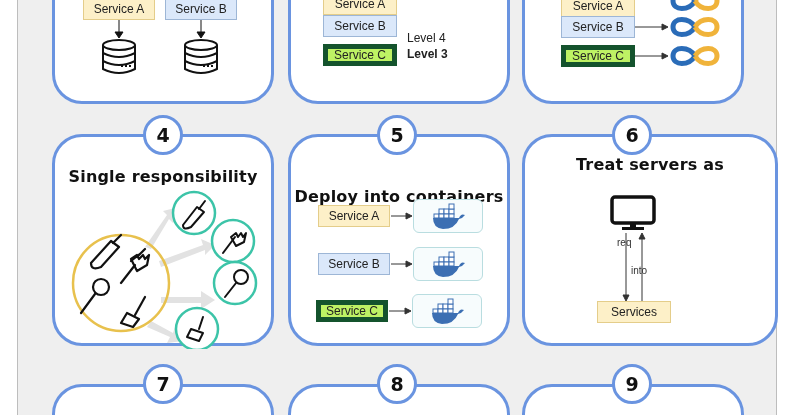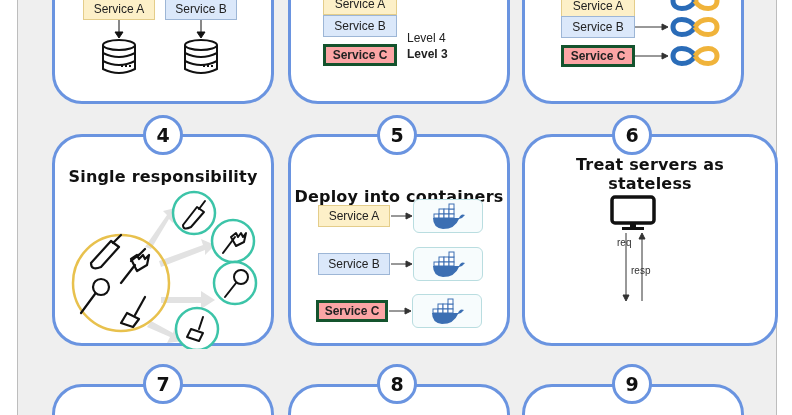--- a/index.html
+++ b/index.html
@@ -10,21 +10,21 @@
   .card { position:absolute; background:#fff; border:3px solid #6a94e0; border-radius:30px; box-sizing:border-box; }
   .badge { position:absolute; width:40px; height:40px; border-radius:50%; background:#fff;
            border:3px solid #6a94e0; box-sizing:border-box; display:flex; align-items:center; justify-content:center;
            font-family:"DejaVu Sans", sans-serif; font-weight:bold; font-size:19px; color:#111; }
   .title { position:absolute; left:0; right:0; text-align:center; font-family:"DejaVu Sans", sans-serif;
            font-weight:bold; font-size:16px; color:#111; line-height:19px; letter-spacing:0.2px; }
   .svc { position:absolute; height:22px; box-sizing:border-box; font-size:12px; color:#222;
          display:flex; align-items:center; justify-content:center; }
   .svc.a { background:#fdf0c8; border:1px solid #e4cd8a; }
   .svc.b { background:#dbe8fa; border:1px solid #9db6d6; }
-  .svc.c { background:#fca5a5; border:3px solid #14532d;font-weight:bold; }
+  .svc.c { background:#bef264; border:5px solid #14532d; }
   .lvl { position:absolute; font-size:12px; color:#222; }
   .ctr { position:absolute; width:70px; height:34px; border:1px solid #b9dde0; border-radius:6px; background:#f7fcfd; box-sizing:border-box; }
   .abs { position:absolute; }
   .smalltxt { position:absolute; font-size:10px; color:#333; }
 </style>
 </head>
 <body>
 
 <div class="page"></div>
 
@@ -202,36 +202,36 @@
         <rect x="13" y="13" width="5" height="4"></rect>
         <rect x="18" y="13" width="5" height="4"></rect>
       </g>
     <path d="M2 17 H28 Q30 12 34 14 Q32 17 28 18 Q24 28 12 28 Q2 27 2 17 Z" fill="#3c6fb3"></path>
   </svg>
 </div>
 <div class="badge" style="left:377px; top:115px;">5</div>
 
 <div class="card" style="left:522px; top:134px; width:256px; height:212px;">
   <div class="title" style="top:18px;">Treat servers as</div>
-  <div class="title" style="top:37px;">stateless</div>
   <svg class="abs" style="left:85px; top:58px;" width="46" height="36" viewBox="0 0 46 36">
     <rect x="2" y="2" width="42" height="26" rx="3" fill="#fff" stroke="#111" stroke-width="3.5"></rect>
     <rect x="20" y="28" width="6" height="4" fill="#111"></rect>
     <rect x="12" y="32" width="22" height="3" fill="#111"></rect>
   </svg>
   <svg class="abs" style="left:0; top:0;" width="222" height="212">
     <g stroke="#333" stroke-width="1" fill="#333">
       <line x1="101" y1="96" x2="101" y2="160"></line>
         <polygon points="98,158 104,158 101,164"></polygon>
       <line x1="117" y1="164" x2="117" y2="100"></line>
         <polygon points="114,102 120,102 117,96"></polygon>
     </g>
   </svg>
   <div class="smalltxt" style="left:92px; top:100px;">req</div>
-  <div class="smalltxt" style="left:106px; top:128px;">resp</div>
+  <div class="smalltxt" style="left:106px; top:128px;">into</div>
+  <div class="svc a" style="left:72px; top:164px; width:74px;">Services</div>
 </div>
 <div class="badge" style="left:612px; top:115px;">6</div>
 
 <div class="card" style="left:52px; top:384px; width:222px; height:120px;"></div>
 <div class="badge" style="left:143px; top:364px;">7</div>
 
 <div class="card" style="left:288px; top:384px; width:222px; height:120px;"></div>
 <div class="badge" style="left:377px; top:364px;">8</div>
 
 <div class="card" style="left:522px; top:384px; width:222px; height:120px;"></div>

